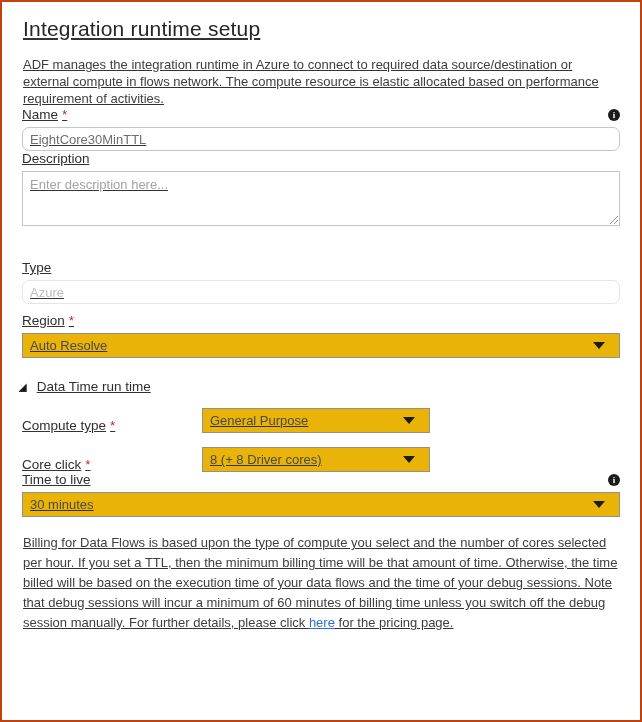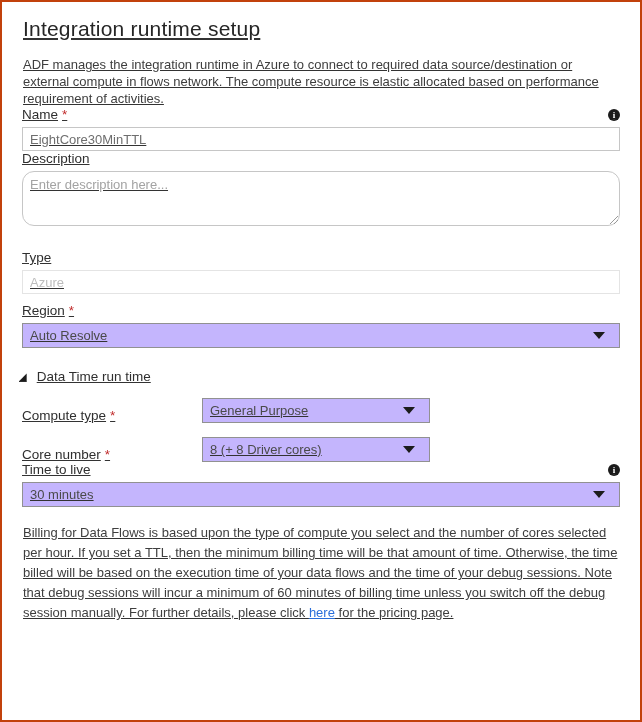--- a/index.html
+++ b/index.html
@@ -25,39 +25,39 @@
   .info-icon {
     width:12px; height:12px; border-radius:50%; background:#1b1b1b;
     color:#fff; font-size:9px; font-weight:bold; line-height:12px;
     display:flex; align-items:center; justify-content:center;
     flex:0 0 auto; cursor:default; font-family:"Liberation Serif", serif;
   }
   .text-input {
     display:block; width:100%; box-sizing:border-box; height:24px;
     border:1px solid #c6c6c6; background:#fff; padding:0 7px;
     font-size:13px; color:#6e6e6e; margin-top:5px;
-    font-family:inherit; outline:none; border-radius:0;
+    font-family:inherit; outline:none; border-radius:7px;
   }
   .text-input::placeholder, textarea::placeholder { color:#a3a3a3; opacity:1; }
   .textarea-wrap { position:relative; margin-top:5px; }
   textarea.desc-area {
     display:block; width:100%; box-sizing:border-box; height:55px;
     border:1px solid #c6c6c6; background:#fff; padding:5px 7px;
     font-size:13px; color:#555; font-family:inherit; outline:none;
-    resize:none; border-radius:12px;
+    resize:none; border-radius:0;
   }
   .resize-handle {
     position:absolute; right:2px; bottom:2px; width:10px; height:10px;
     background:repeating-linear-gradient(135deg, transparent 0 2px, #9a9a9a 2px 3px);
     clip-path:polygon(100% 0, 100% 100%, 0 100%);
   }
   .text-input.disabled { border-color:#e4e4e4; color:#bdbdbd; }
   .select {
     box-sizing:border-box; height:25px; border:1px solid #919191;
-    background:#c4b5fd; display:flex; align-items:center;
+    background:#eab308; display:flex; align-items:center;
     justify-content:space-between; padding:0 14px 0 7px;
     font-size:13px; color:#4a4a4a; margin-top:5px; cursor:pointer;
   }
   .caret-down {
     width:0; height:0; flex:0 0 auto;
     border-left:6px solid transparent; border-right:6px solid transparent;
     border-top:7px solid #1c1c1c;
   }
   .section-header {
     margin:21px 0 0 -3px; display:flex; align-items:center;
@@ -90,21 +90,21 @@
   <input class="text-input" type="text" value="EightCore30MinTTL" style="">
 
   <div class="label-row">
     <span class="field-label">Description</span>
   </div>
   <div class="textarea-wrap">
     <textarea class="desc-area" placeholder="Enter description here..." style=""></textarea>
     <span class="resize-handle"></span>
   </div>
 
-  <div class="label-row" style="margin-top:24px;text-align:right;">
+  <div class="label-row" style="margin-top:34px;text-align:right;">
     <span class="field-label">Type</span>
   </div>
   <input class="text-input disabled" type="text" disabled="" value="Azure" style="">
 
   <div class="label-row" style="margin-top:9px;text-align:right;">
     <span class="field-label">
       <span>Region</span><span class="req" style="color: rgb(192, 43, 43);">*</span>
     </span>
   </div>
   <div class="select">
@@ -122,21 +122,21 @@
       <span>Compute type</span><span class="req" style="color: rgb(192, 43, 43);">*</span>
     </span>
     <div class="select inline-select">
       <span>General Purpose</span>
       <span class="caret-down"></span>
     </div>
   </div>
 
   <div class="inline-field">
     <span class="field-label">
-      <span>Core number</span><span class="req" style="color: rgb(192, 43, 43);">*</span>
+      <span>Core click</span><span class="req" style="color: rgb(192, 43, 43);">*</span>
     </span>
     <div class="select inline-select">
       <span>8 (+ 8 Driver cores)</span>
       <span class="caret-down"></span>
     </div>
   </div>
 
   <div class="label-row">
     <span class="field-label">Time to live</span>
     <span class="info-icon">i</span>

